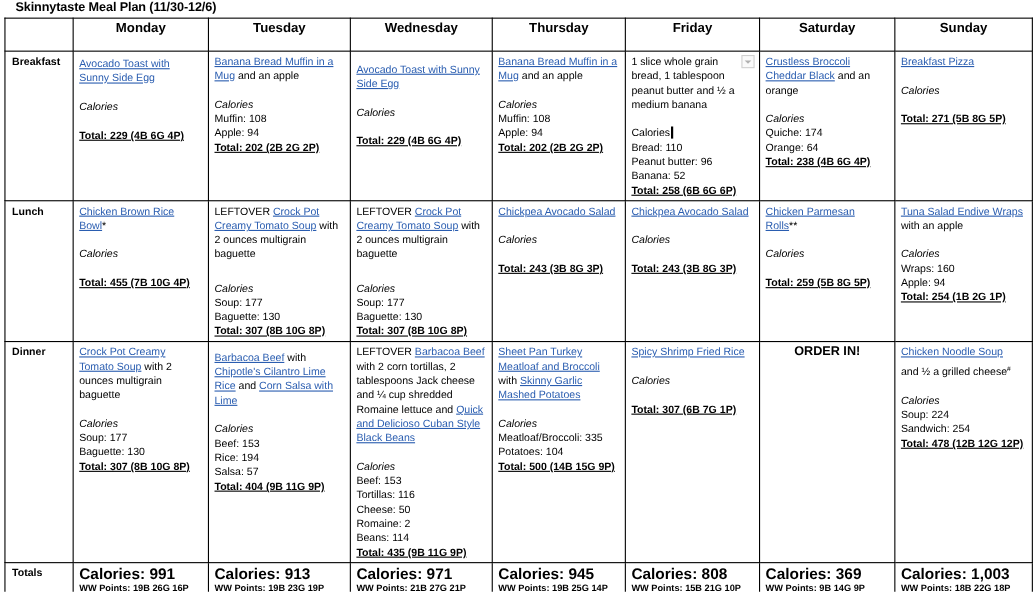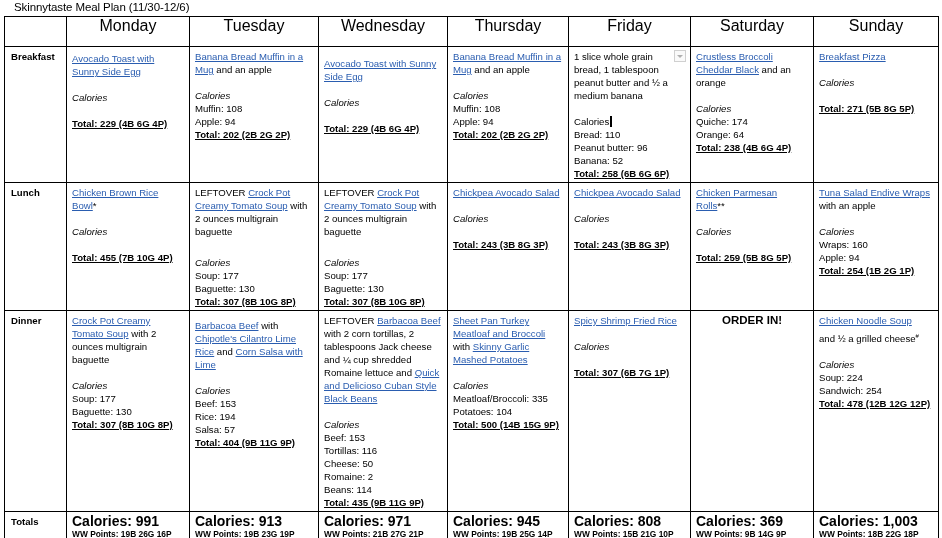--- a/index.html
+++ b/index.html
@@ -1,22 +1,22 @@
 <!DOCTYPE html>
 <html><head>
 <meta charset="utf-8">
 <style>
   html, body { margin:0; padding:0; background:#ffffff; }
   body { width:942px; height:538px; overflow:hidden; position:relative;
          font-family:"Liberation Sans", "DejaVu Sans", sans-serif; color:#000; }
-  .doc-title { position:absolute; left:14px; top:1px; font-size:11.5px; font-weight:normal; letter-spacing:-0.1px; }
+  .doc-title { position:absolute; left:14px; top:1px; font-size:11.5px; font-weight:bold; letter-spacing:-0.1px; }
   table.plan { position:absolute; left:4px; top:16px; border-collapse:collapse; table-layout:fixed; width:934px; }
   table.plan td, table.plan th { border:1.3px solid #000; vertical-align:top; padding:3px 5px 2px 5px;
          font-size:9.6px; line-height:13px; overflow:hidden; }
-  table.plan th { font-size:16px; font-weight:normal; text-align:center; vertical-align:top; padding-top:2px; height:25px; }
+  table.plan th { font-size:12px; font-weight:bold; text-align:center; vertical-align:top; padding-top:2px; height:25px; }
   .row-label { font-weight:bold; font-size:11px; padding-left:6px !important;margin-top:16px; }
   a.recipe { color:#2a5db0; text-decoration:underline; cursor:pointer; }
   .cal-label { font-style:italic; }
   .total { font-weight:bold;text-decoration:underline; }
   .sp { height:13px; }
   .order-in { text-align:center; font-weight:bold; font-size:11.5px; }
   .tot-cal { font-weight:bold; font-size:14px; }
   .tot-ww { font-weight:bold; font-size:8.4px; }
   .dd-icon { position:absolute; right:4px; top:3px; width:10px; height:10px; border:1px solid #d0d0d0; background:#fafafa; }
   .dd-icon::after { content:""; position:absolute; left:2px; top:4px; border-left:3px solid transparent; border-right:3px solid transparent; border-top:3px solid #b0b0b0; }

